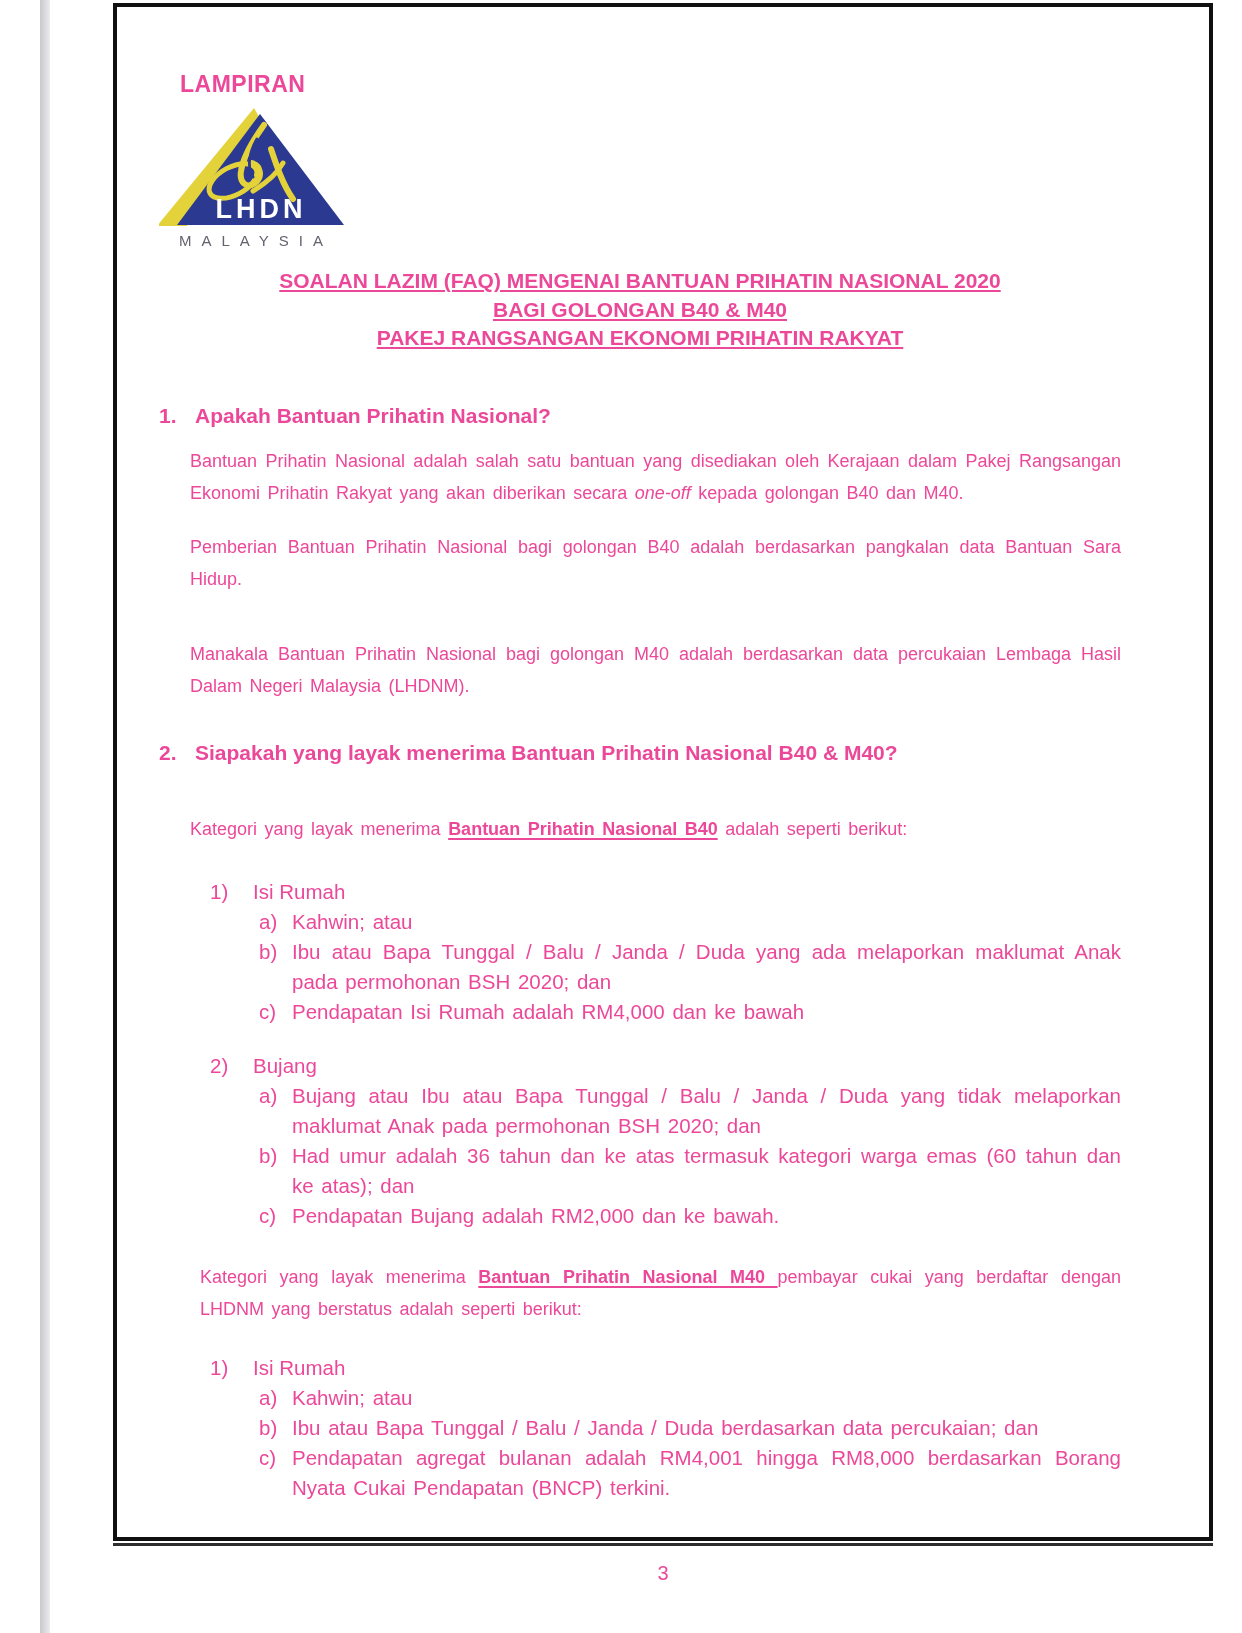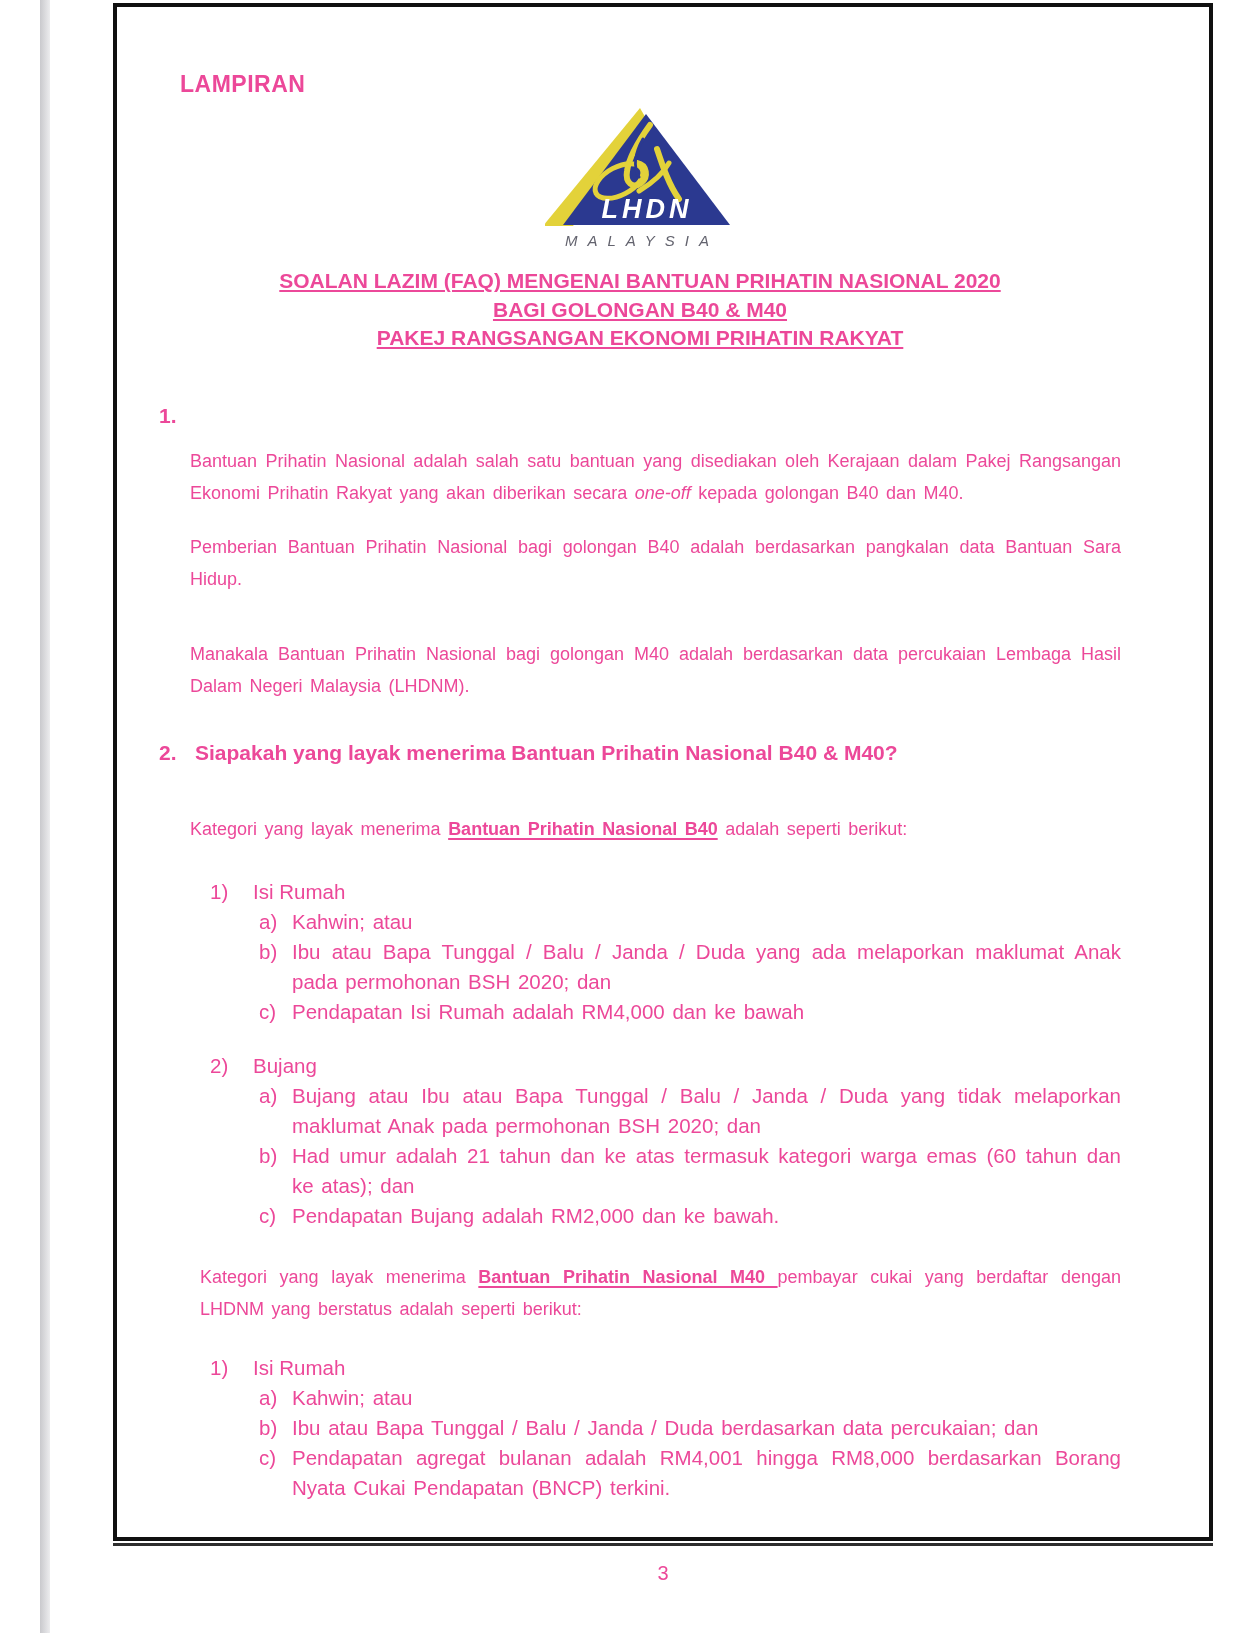--- a/index.html
+++ b/index.html
@@ -7,21 +7,21 @@
           font-family:"Liberation Sans","DejaVu Sans",sans-serif;color:#ec4899;margin-left:40px;}
   .edge-left{position:absolute;left:0;top:0;width:10px;height:100%;
              background:linear-gradient(to right,#c9c9cd,#ececee);}
   .edge-right{position:absolute;right:0;top:0;width:10px;height:100%;
               background:linear-gradient(to left,#dcdce4,#f6f6f9);}
   .page-box{position:absolute;left:73px;top:3px;width:1100px;height:1538px;
             border:4px solid #101010;box-sizing:border-box;background:#fff;}
   .page-box::after{content:"";position:absolute;left:-4px;right:-4px;bottom:-9px;height:3px;background:#2e2e2e;}
   .content{padding:64px 88px 0 42px;}
   .lampiran{margin-left:21px;font-size:23px;font-weight:bold;line-height:26px;letter-spacing:.5px;}
-  .logo-wrap{margin-top:8px;text-align:center;font-style:italic;}
+  .logo-wrap{margin-top:8px;}
   .doc-title{margin-top:10px;text-align:center;font-weight:bold;font-size:21px;line-height:28.5px;text-decoration:underline;}
   .h-row{display:flex;font-weight:bold;font-size:21px;line-height:30px;}
   .h-num{width:36px;flex-shrink:0;}
   .para{margin:0 0 0 31px;font-size:18px;line-height:32px;text-align:justify;word-spacing:2.5px;}
   .sec1{margin-top:48px;}
   .p1{margin-top:14px;}
   .p2{margin-top:22px;}
   .p3{margin-top:43px;}
   .sec2{margin-top:36px;}
   .b40-intro{margin-top:45px;}
@@ -66,20 +66,21 @@
 
       <div class="doc-title">
         <div>SOALAN LAZIM (FAQ) MENGENAI BANTUAN PRIHATIN NASIONAL 2020</div>
         <div>BAGI GOLONGAN B40 &amp; M40</div>
         <div>PAKEJ RANGSANGAN EKONOMI PRIHATIN RAKYAT</div>
       </div>
 
       <div class="sec1">
         <div class="h-row">
           <span class="h-num">1.</span>
+          <span>Apakah Bantuan Prihatin Nasional?</span>
         </div>
         <p class="para p1"><span>Bantuan Prihatin Nasional adalah salah satu bantuan yang disediakan oleh Kerajaan dalam Pakej Rangsangan Ekonomi Prihatin Rakyat yang akan diberikan secara </span><span class="it">one-off</span><span> kepada golongan B40 dan M40.</span></p>
         <p class="para p2">Pemberian Bantuan Prihatin Nasional bagi golongan B40 adalah berdasarkan pangkalan data Bantuan Sara Hidup.</p>
         <p class="para p3">Manakala Bantuan Prihatin Nasional bagi golongan M40 adalah berdasarkan data percukaian Lembaga Hasil Dalam Negeri Malaysia (LHDNM).</p>
       </div>
 
       <div class="sec2">
         <div class="h-row">
           <span class="h-num">2.</span>
           <span>Siapakah yang layak menerima Bantuan Prihatin Nasional B40 &amp; M40?</span>
@@ -111,21 +112,21 @@
             <div class="row-l1">
               <span class="mk">2)</span>
               <span>Bujang</span>
             </div>
             <div class="row-l2">
               <span class="mk">a)</span>
               <div class="tx">Bujang atau Ibu atau Bapa Tunggal / Balu / Janda / Duda yang tidak melaporkan maklumat Anak pada permohonan BSH 2020; dan</div>
             </div>
             <div class="row-l2">
               <span class="mk">b)</span>
-              <div class="tx">Had umur adalah 21 tahun dan ke atas termasuk kategori warga emas (60 tahun dan ke atas); dan</div>
+              <div class="tx">Had umur adalah 36 tahun dan ke atas termasuk kategori warga emas (60 tahun dan ke atas); dan</div>
             </div>
             <div class="row-l2">
               <span class="mk">c)</span>
               <div class="tx">Pendapatan Bujang adalah RM2,000 dan ke bawah.</div>
             </div>
           </div>
         </div>
 
         <p class="para m40-intro"><span>Kategori yang layak menerima </span><span class="bu">Bantuan Prihatin Nasional M40 </span><span>pembayar cukai yang berdaftar dengan LHDNM yang berstatus adalah seperti berikut:</span></p>
 

